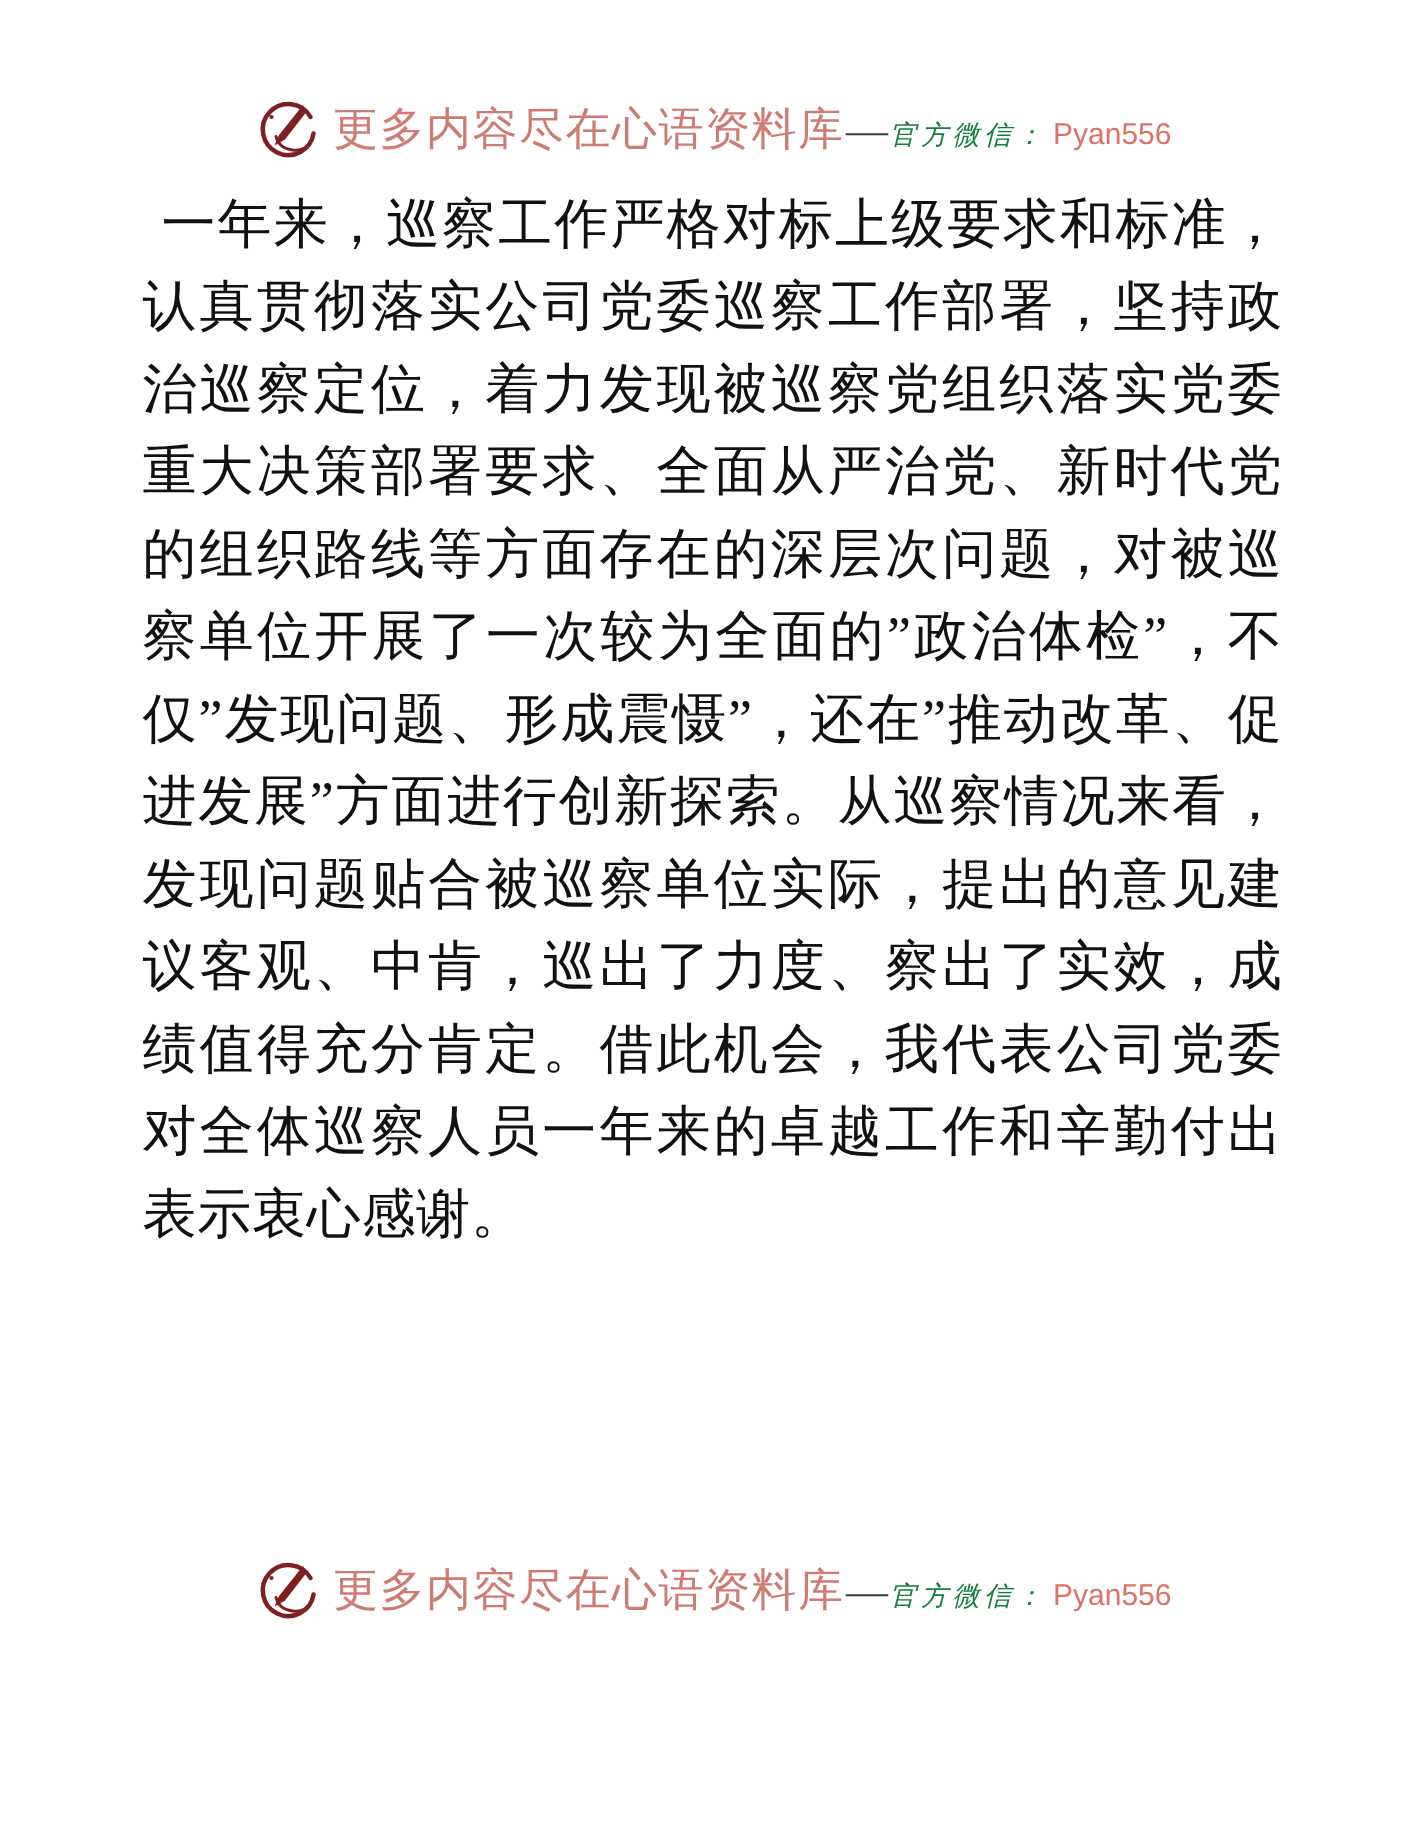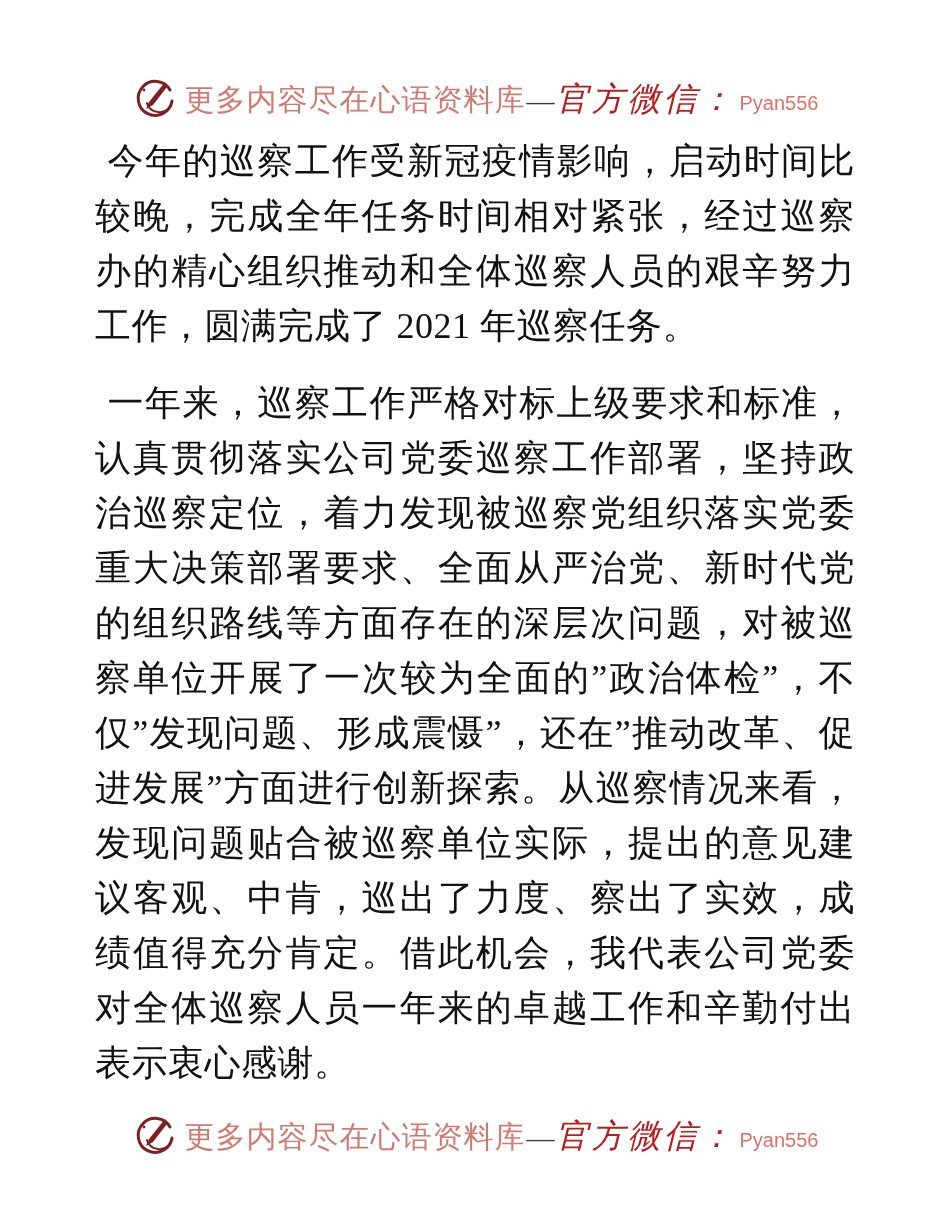--- a/index.html
+++ b/index.html
@@ -3,21 +3,21 @@
 <meta charset="utf-8">
 <style>
   html, body {
     margin: 0;
     padding: 0;
     background: #ffffff;
   }
   .page {
     width: 950px;
     height: 1146px;
-    margin: 16px auto;
+    margin: 4px auto;
     background: #ffffff;
     box-sizing: border-box;
     display: flex;
     flex-direction: column;
     overflow: hidden;
     font-family: "Liberation Serif", "DejaVu Serif", serif;
   }
   .brand-bar {
     display: flex;
     align-items: center;
@@ -44,24 +44,24 @@
     font-size: 30px;
     font-family: "Liberation Serif", "DejaVu Serif", serif;
     letter-spacing: 1px;
   }
   .brand-sep {
     color: #3b3b3b;
     font-size: 28px;
     margin: 0 1px;
   }
   .brand-wechat-label {
-    color: #b91c1c;
-    font-size: 33px;
+    color: #15803d;
+    font-size: 18px;
     font-style: italic;
-    font-family: Liberation Serif, serif;
+    font-family: Liberation Mono, monospace;
     letter-spacing: 3px;
   }
   .brand-wechat-id {
     color: #dd7168;
     font-size: 20px;
     font-style: normal;
     font-family: "Liberation Sans", "DejaVu Sans", sans-serif;
     margin-left: 4px;
   }
   .doc-body {
@@ -93,21 +93,20 @@
     </svg>
     <div class="brand-text">
       <span class="brand-name">更多内容尽在心语资料库</span>
         <span class="brand-sep">—</span>
         <span class="brand-wechat-label">官方微信：</span>
         <span class="brand-wechat-id">Pyan556</span>
     </div>
   </div>
 
   <div class="doc-body">
-    <p>今年的巡察工作受新冠疫情影响，启动时间比较晚，完成全年任务时间相对紧张，经过巡察办的精心组织推动和全体巡察人员的艰辛努力工作，圆满完成了 2021 年巡察任务。</p>
     <p>一年来，巡察工作严格对标上级要求和标准，认真贯彻落实公司党委巡察工作部署，坚持政治巡察定位，着力发现被巡察党组织落实党委重大决策部署要求、全面从严治党、新时代党的组织路线等方面存在的深层次问题，对被巡察单位开展了一次较为全面的”政治体检”，不仅”发现问题、形成震慑”，还在”推动改革、促进发展”方面进行创新探索。从巡察情况来看，发现问题贴合被巡察单位实际，提出的意见建议客观、中肯，巡出了力度、察出了实效，成绩值得充分肯定。借此机会，我代表公司党委对全体巡察人员一年来的卓越工作和辛勤付出表示衷心感谢。</p>
   </div>
 
   <div class="brand-bar bottom">
     <svg class="brand-logo" viewBox="0 0 44 46" xmlns="http://www.w3.org/2000/svg" aria-hidden="true">
       <path d="M38 14 A17 17 0 1 0 40 25" fill="none" stroke="#7e2022" stroke-width="3" stroke-linecap="round"></path>
       <path d="M33 6 L17 26 L14 33 L21 29 L35 11 Z" fill="#7e2022"></path>
       <path d="M15 27 q2 8 11 9 q6 1 10 -3" fill="none" stroke="#7e2022" stroke-width="2" stroke-linecap="round"></path>
       <circle cx="12" cy="14" r="1.4" fill="#7e2022"></circle>
     </svg>

